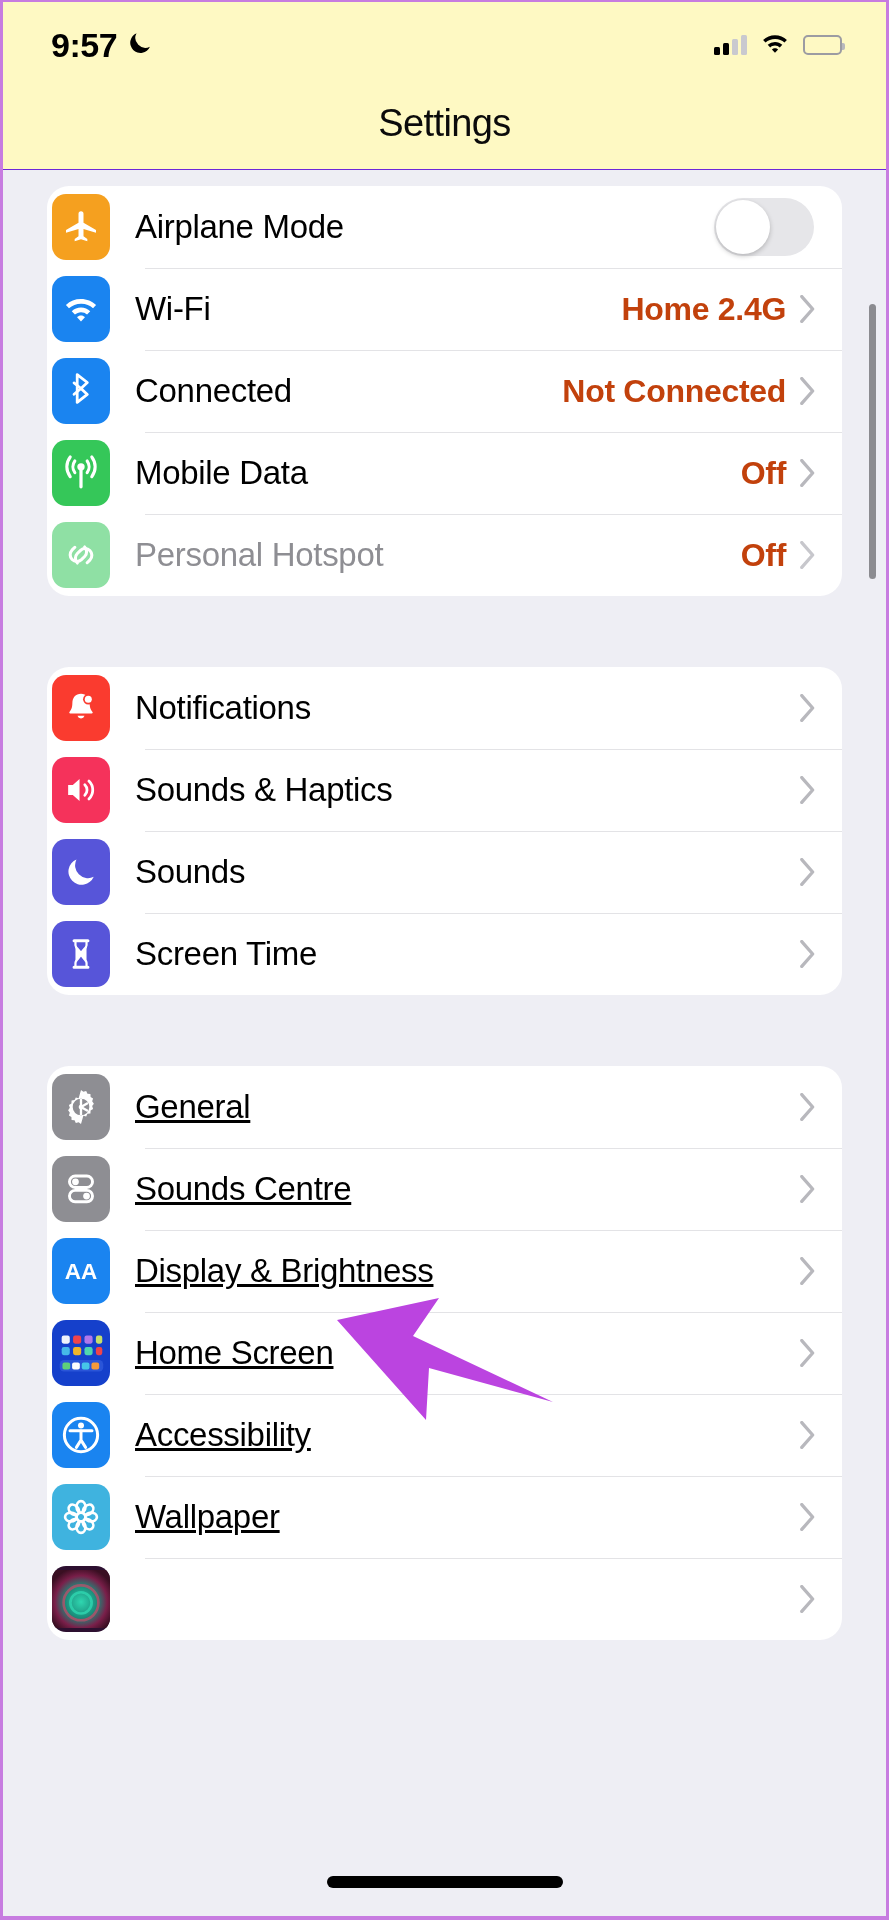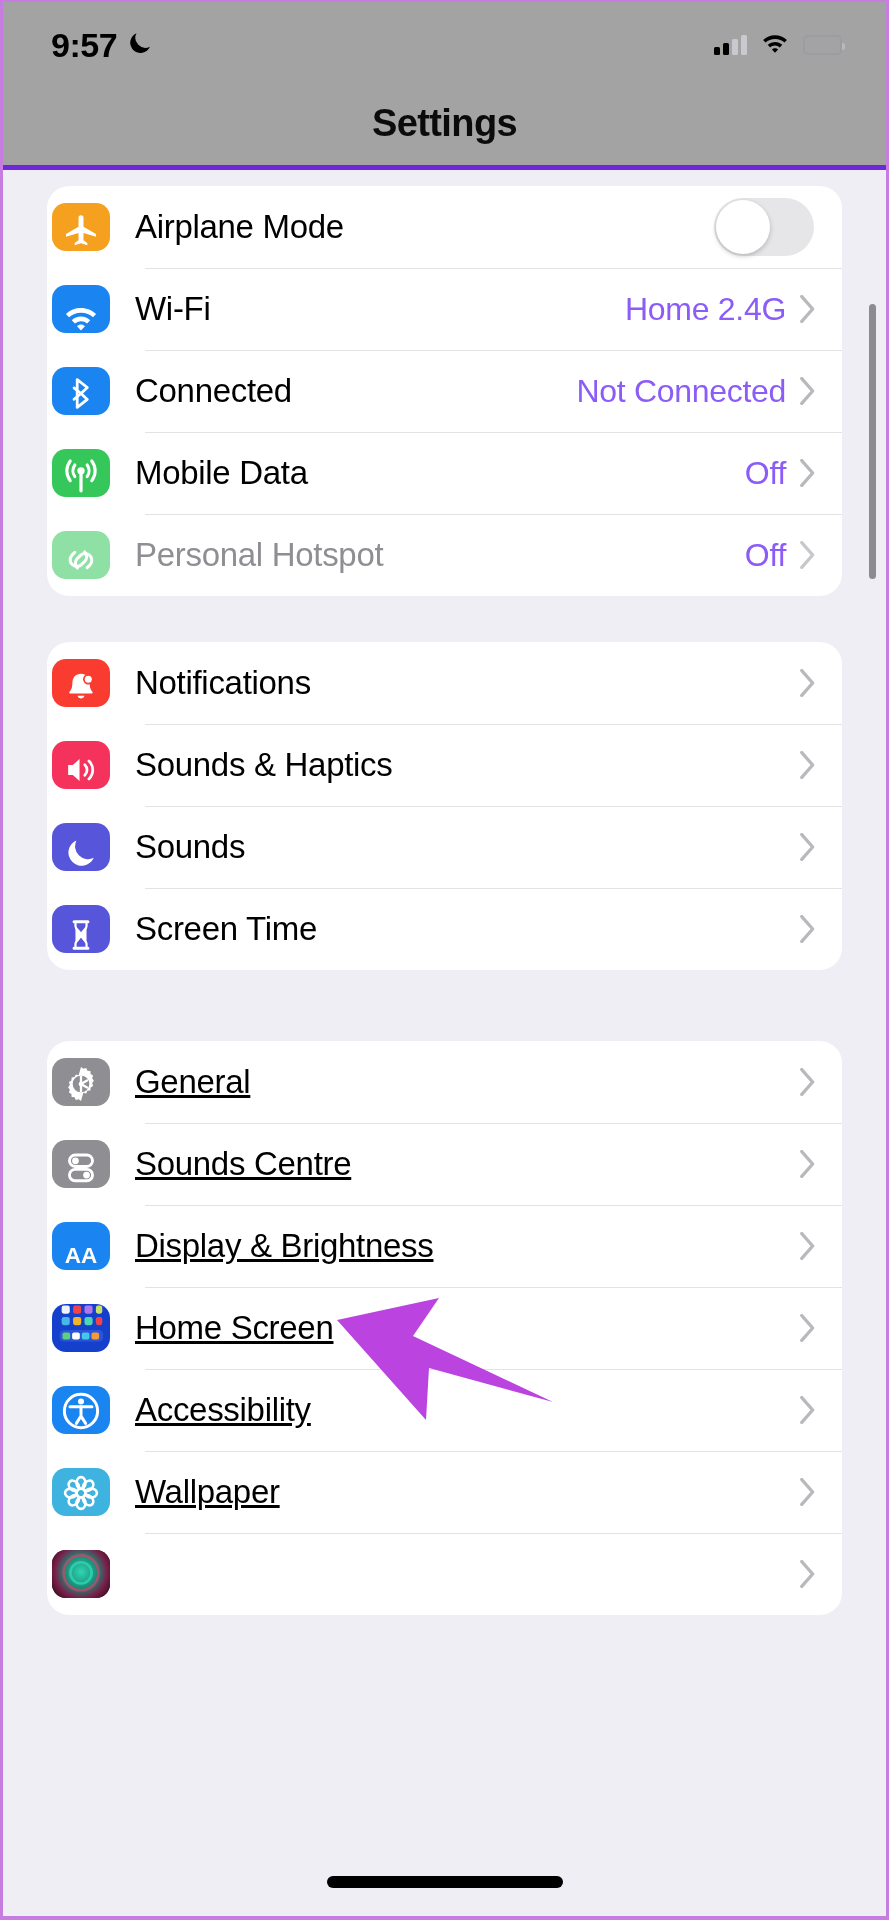--- a/index.html
+++ b/index.html
@@ -21,22 +21,22 @@
     border-right: 3px solid #c77ce0;
     border-top: 2px solid #c77ce0;
     border-bottom: 4px solid #c77ce0;
     overflow: hidden;
   }
 
   
   #header {
     position: relative;
     height: 168px;
-    background: #a3a3a3;
-    border-bottom: 5px solid #6d28d9;
+    background: #fef9c3;
+    border-bottom: 1px solid #6d28d9;
   }
 
   #statusbar {
     position: absolute;
     top: 0; left: 0; right: 0;
     height: 86px;
     display: flex;
     align-items: center;
     justify-content: space-between;
     padding: 0 44px 0 48px;
@@ -89,82 +89,83 @@
     background: #000;
     border-radius: 2.5px;
   }
 
   #nav-title {
     position: absolute;
     left: 0; right: 0;
     top: 100px;
     text-align: center;
     font-size: 38px;
-    font-weight: bold;
+    font-weight: normal;
     color: #0b0b0b;
     letter-spacing: -0.6px;
   }
 
   
   #scroll {
     position: relative;
     height: calc(1920px - 168px);
     padding: 0 44px;
   }
 
   .group {
     background: #ffffff;
     border-radius: 22px;
     overflow: hidden;
     margin-top: 0;
   }
   .group.g1 { margin-top: 16px; }
-  .group.g2 { margin-top: 46px; }
+  .group.g2 { margin-top: 71px; }
   .group.g3 { margin-top: 71px; text-decoration: underline; }
 
   .row {
     position: relative;
     display: flex;
     align-items: center;
     height: 82px;
     padding-left: 5px;
   }
   .row + .row .rowline {
     position: absolute;
     left: 98px; right: 0; top: 0;
     height: 1px;
     background: #e3e3e6;
   }
 
   .icon {
     flex: 0 0 auto;
-    width: 58px; height: 48px;
+    width: 58px; height: 66px;
     border-radius: 14px;
     display: flex;
-    align-items: flex-end;
+    align-items: center;
     justify-content: center;
     overflow: hidden;
   }
 
   .label {
     flex: 1 1 auto;
     margin-left: 25px;
     font-size: 33px;
     color: #000;
     letter-spacing: -0.3px;
     white-space: nowrap;
   }
   .row.dim .label { color: #8e8e93; }
 
   .value {
     font-size: 32px;
-    color: #8b5cf6;
+    color: #c2410c;
     letter-spacing: -0.3px;
     margin-right: 14px;
     white-space: nowrap;
+    font-weight: bold;
   }
 
   .chev {
     flex: 0 0 auto;
     margin-right: 26px;
     width: 16px; height: 28px;
   }
   .chev svg { display:block; }
 
   

